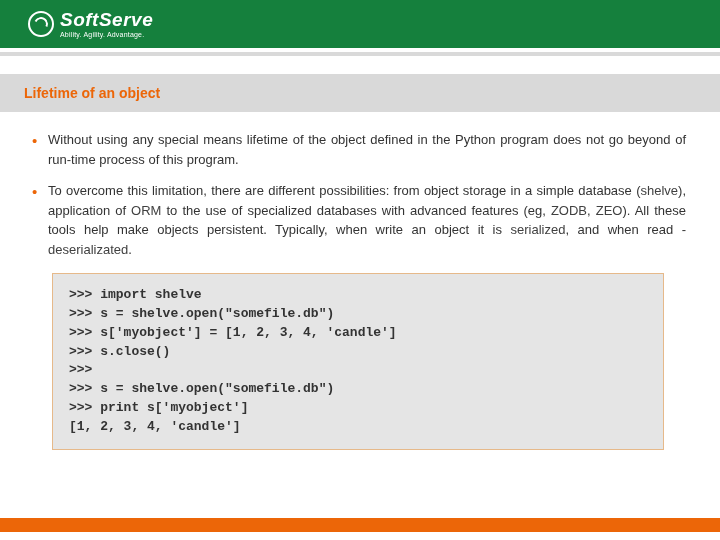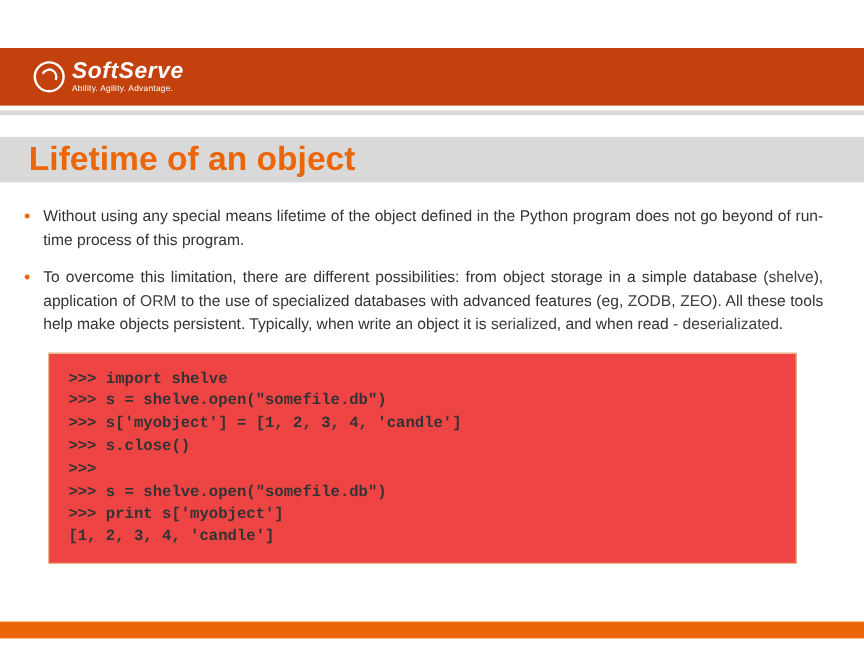--- a/index.html
+++ b/index.html
@@ -7,25 +7,24 @@
     width: 720px;
     height: 540px;
     font-family: Verdana, Geneva, sans-serif;
     background: #fff;
     position: relative;
     overflow: hidden;
   }
   .header-bar {
     width: 100%;
     height: 48px;
-    background: #c2410c;
+    background: #15803d;
     display: flex;
     align-items: center;
     padding-left: 28px;
-    margin-top: 40px;
   }
   .logo {
     display: flex;
     align-items: center;
     color: #fff;
   }
   .logo-mark {
     width: 26px;
     height: 26px;
     border: 2.5px solid #fff;
@@ -67,25 +66,25 @@
   .title-band {
     margin-top: 18px;
     background: #d9d9d9;
     height: 38px;
     display: flex;
     align-items: center;
     padding-left: 24px;
   }
   .title-band h1 {
     color: #ec6608;
-    font-size: 28px;
+    font-size: 14px;
     font-weight: bold;
   }
   .content {
-    padding: 18px 34px 0 18px;
+    padding: 18px 34px 0 30px;
   }
   ul.bullets {
     list-style: none;
   }
   ul.bullets li {
     position: relative;
     padding-left: 18px;
     font-size: 13px;
     color: #333;
     line-height: 1.5;
@@ -97,21 +96,21 @@
     position: absolute;
     left: 2px;
     top: 0;
     color: #ec6608;
     font-size: 15px;
     line-height: 1.4;
   }
   .hl { color: #404040; }
   .code-box {
     margin: 14px 22px 0 22px;
-    background: #ef4444;
+    background: #e5e5e5;
     border: 1px solid #e6b98a;
     padding: 12px 16px;
     font-family: "Courier New", monospace;
     font-size: 13px;
     font-weight: bold;
     color: #333;
     white-space: pre;
     line-height: 1.45;
   }
   .footer-bar {

